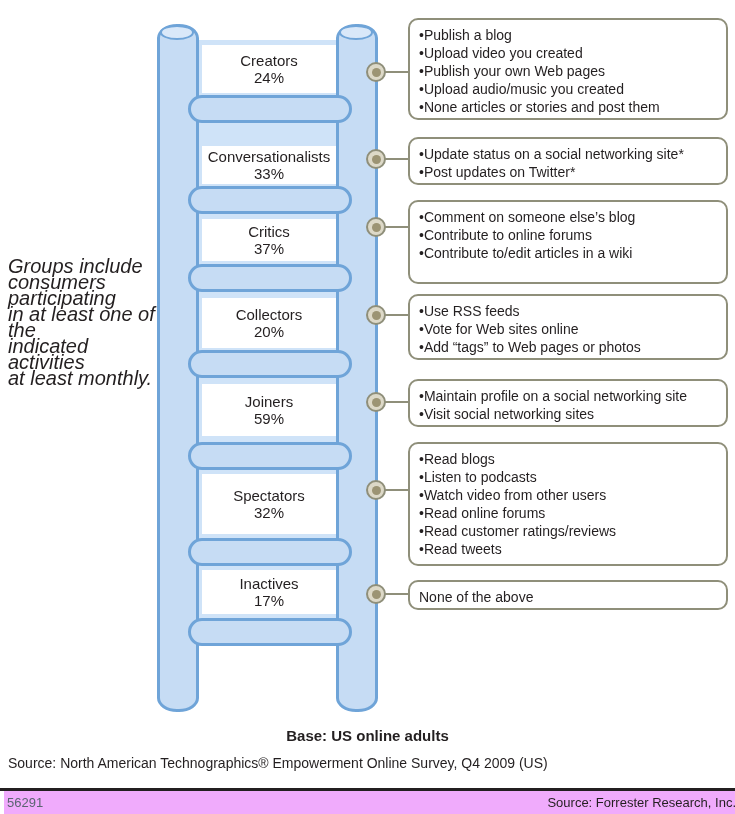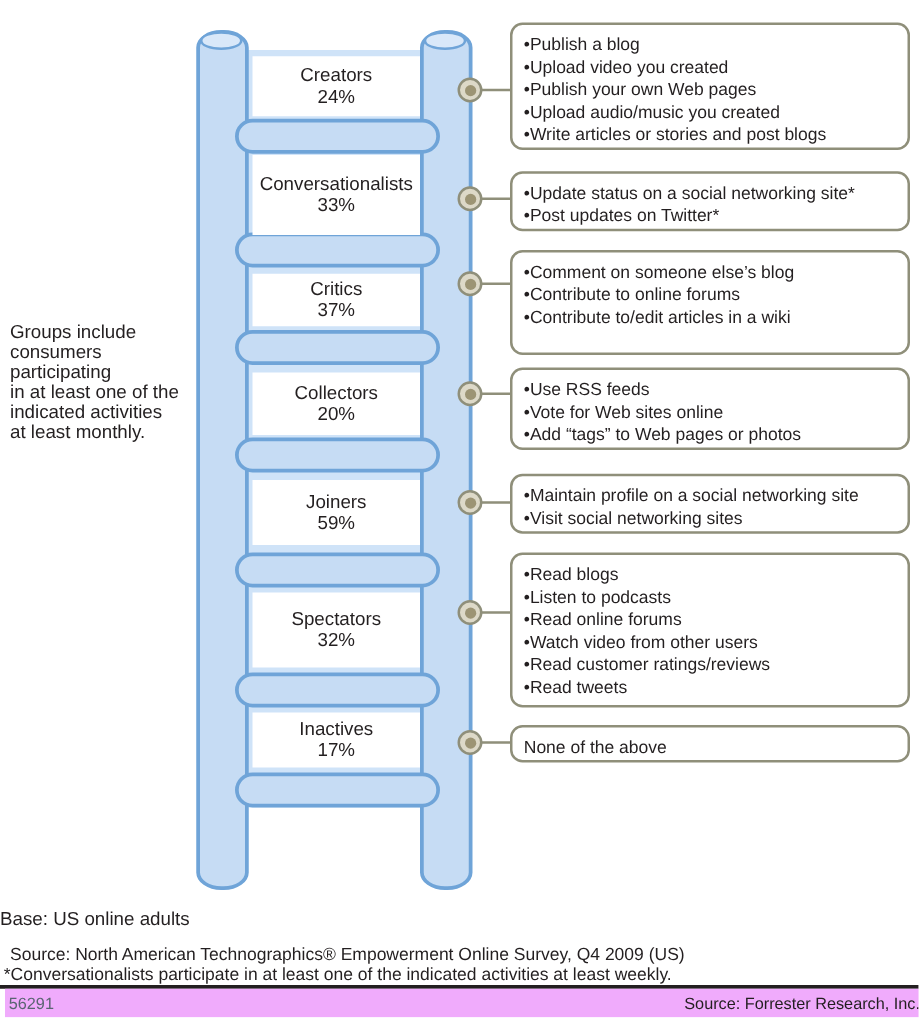--- a/index.html
+++ b/index.html
@@ -57,24 +57,24 @@
     position:absolute;left:408px;width:320px;box-sizing:border-box;background:#fff;
     border:2px solid var(--callout-border,#8f8f7a);
     border-radius:10px;z-index:4;
     padding:6px 9px;font-size:14px;line-height:18px;
   }
   .ci{white-space:nowrap;}
   .ci.b::before{content:"\2022 ";}
   
   .note-left{
     position:absolute;left:8px;top:258px;width:160px;
-    font-size:15px;line-height:16px;white-space:pre-line;
+    font-size:20px;line-height:16px;white-space:pre-line;font-style:italic;
   }
   .base-note{
-    position:absolute;left:0;top:727px;width:735px;text-align:left;font-size:15px;
+    position:absolute;left:0;top:727px;width:735px;text-align:center;font-size:15px;font-weight:bold;
   }
   .src-line{position:absolute;left:8px;top:755px;font-size:14px;}
   .footnote{position:absolute;left:3px;top:771px;font-size:14px;}
   .divider{position:absolute;left:0;top:788px;width:735px;height:3px;background:var(--text,#231f20);}
   .footer{
     position:absolute;left:4px;top:791px;width:735px;height:23px;background:#f0abfc;
     font-size:13px;
   }
   .footer .doc{position:absolute;left:3px;top:4px;color:var(--footer-gray,#5a6472);}
   .footer .fsrc{position:absolute;right:3px;top:4px;color:var(--text,#231f20);}
@@ -102,21 +102,21 @@
   <div class="rung" style="top:264px"></div>
   <div class="rung" style="top:350px"></div>
   <div class="rung" style="top:442px"></div>
   <div class="rung" style="top:538px"></div>
   <div class="rung" style="top:618px"></div>
 
   <div class="label-box" style="top:45px;height:48px">
     <span>Creators</span>
     <span>24%</span>
   </div>
-  <div class="label-box" style="top:124px;height:64px">
+  <div class="label-box" style="top:146px;height:38px">
     <span>Conversationalists</span>
     <span>33%</span>
   </div>
   <div class="label-box" style="top:219px;height:42px">
     <span>Critics</span>
     <span>37%</span>
   </div>
   <div class="label-box" style="top:298px;height:50px">
     <span>Collectors</span>
     <span>20%</span>
@@ -162,21 +162,21 @@
     </div>
   <div class="cdot" style="top:584px">
       <span class="cdot-in"></span>
     </div>
 
   <div class="callout" style="top:18px;height:102px">
     <div class="ci b">Publish a blog</div>
     <div class="ci b">Upload video you created</div>
     <div class="ci b">Publish your own Web pages</div>
     <div class="ci b">Upload audio/music you created</div>
-    <div class="ci b">Write articles or stories and post blogs</div>
+    <div class="ci b">None articles or stories and post them</div>
   </div>
   <div class="callout" style="top:137px;height:48px">
     <div class="ci b">Update status on a social networking site*</div>
     <div class="ci b">Post updates on Twitter*</div>
   </div>
   <div class="callout" style="top:200px;height:84px">
     <div class="ci b">Comment on someone else’s blog</div>
     <div class="ci b">Contribute to online forums</div>
     <div class="ci b">Contribute to/edit articles in a wiki</div>
   </div>
@@ -185,32 +185,31 @@
     <div class="ci b">Vote for Web sites online</div>
     <div class="ci b">Add “tags” to Web pages or photos</div>
   </div>
   <div class="callout" style="top:379px;height:48px">
     <div class="ci b">Maintain profile on a social networking site</div>
     <div class="ci b">Visit social networking sites</div>
   </div>
   <div class="callout" style="top:442px;height:124px">
     <div class="ci b">Read blogs</div>
     <div class="ci b">Listen to podcasts</div>
+    <div class="ci b">Watch video from other users</div>
     <div class="ci b">Read online forums</div>
-    <div class="ci b">Watch video from other users</div>
     <div class="ci b">Read customer ratings/reviews</div>
     <div class="ci b">Read tweets</div>
   </div>
   <div class="callout" style="top:580px;height:30px">
     <div class="ci">None of the above</div>
   </div>
 
   <div class="base-note">Base: US online adults</div>
   <div class="src-line">Source: North American Technographics® Empowerment Online Survey, Q4 2009 (US)</div>
-  <div class="footnote">*Conversationalists participate in at least one of the indicated activities at least weekly.</div>
 
   <div class="divider"></div>
   <div class="footer">
     <span class="doc">56291</span>
     <span class="fsrc">Source: Forrester Research, Inc.</span>
   </div>
 
 </div>
 
 </body></html>

